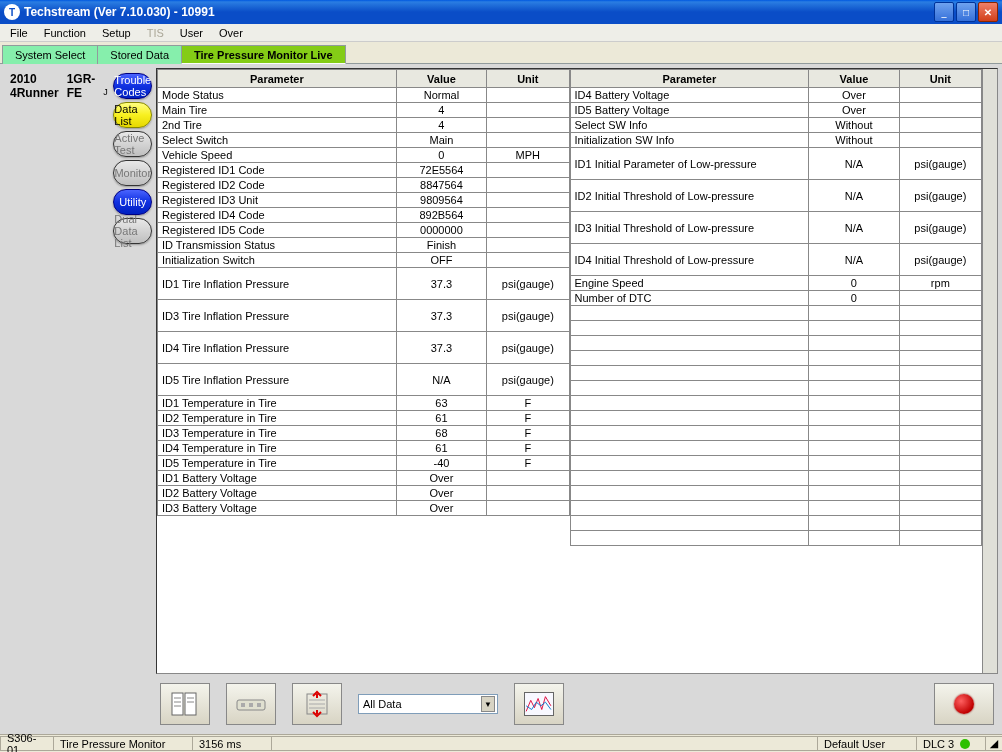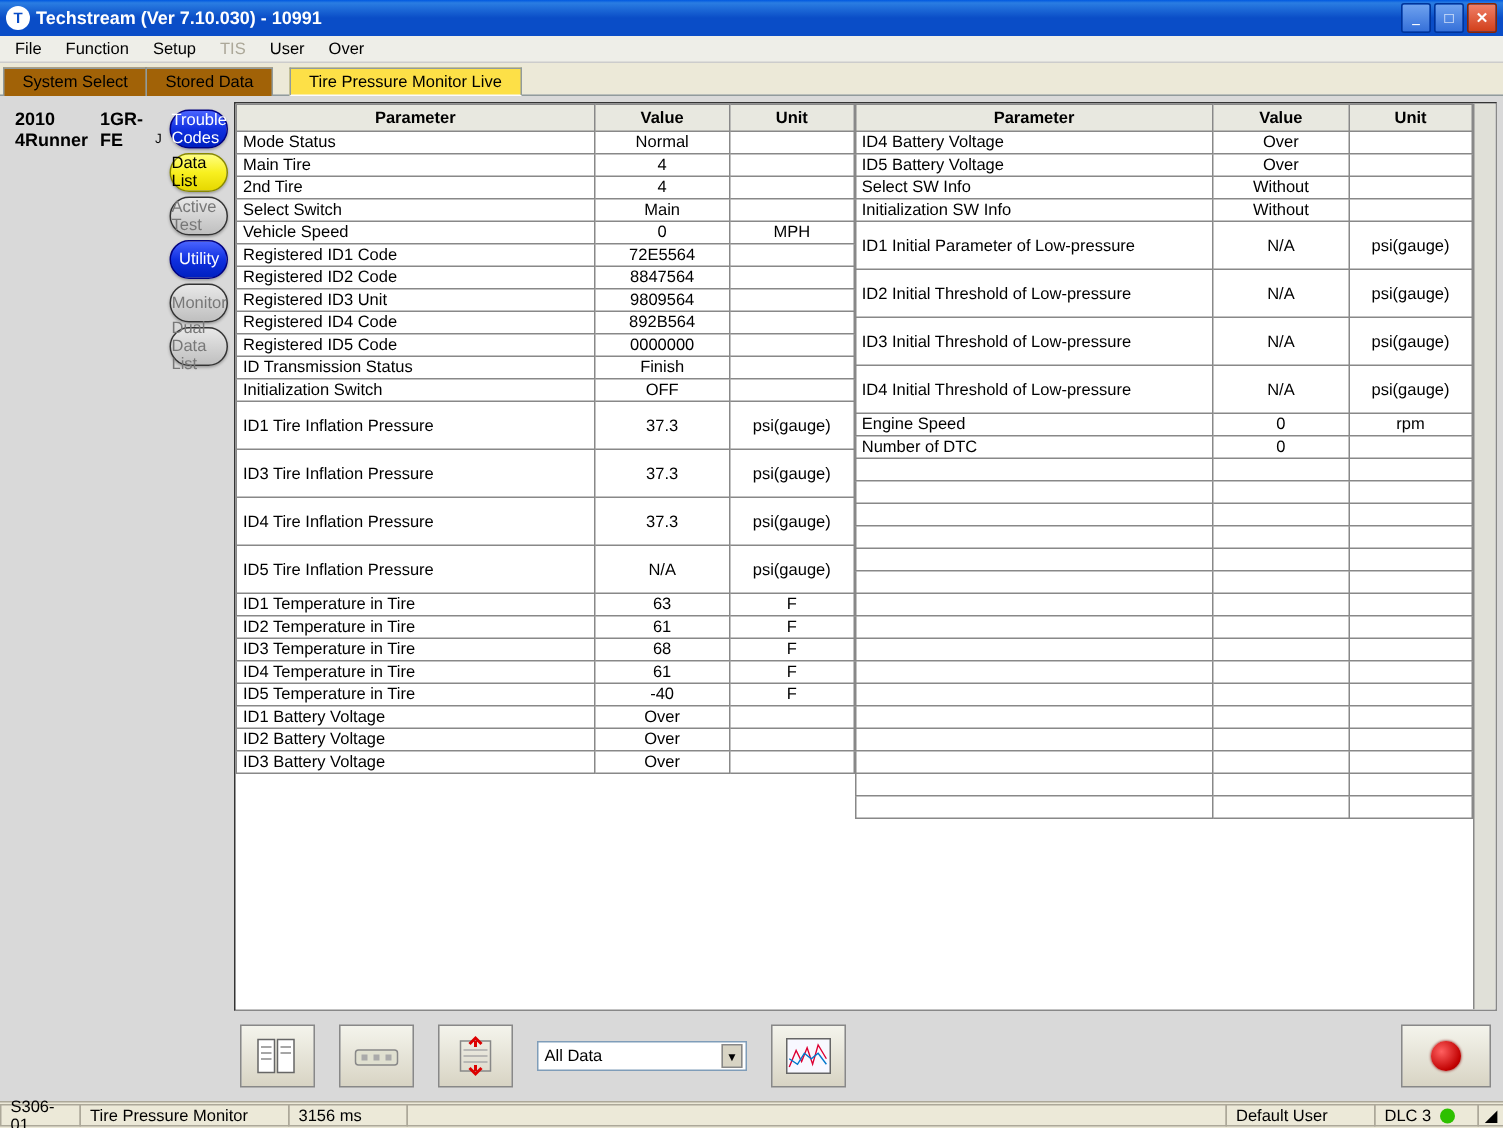--- a/index.html
+++ b/index.html
@@ -57,33 +57,32 @@
 
 .tabbar {
   display: flex;
   padding: 2px 2px 0 2px;
   background: #ece9d8;
 }
 .tab {
   padding: 3px 12px 2px 12px;
   border: 1px solid #919b9c;
   border-bottom: none;
-  background: #a16207;
+  background: #86efac;
   margin-right: -1px;
   font-size: 11px;
   cursor: pointer;
   position: relative;
   top: 1px;
 }
 .tab.active {
-  background: #fde047;
-  font-weight: normal;
+  background: #84cc16;
+  font-weight: bold;
   z-index: 2;
   border-bottom: 1px solid #fcfcfe;
-  margin-left: 12px;
 }
 
 .mainarea {
   flex: 1;
   background: #d9d9d9;
   border-top: 1px solid #919b9c;
   display: flex;
   padding: 4px;
   gap: 4px;
   min-height: 0;
@@ -258,22 +257,22 @@
     <div class="vehicle-info">2010 4Runner</div>
     <div class="vehicle-info">1GR-FE</div>
     <div class="vin-scribble">
       <span class="vin-label">J</span>
       <div class="scribble"></div>
     </div>
     <div id="side-btns">
         <div class="sidebtn blue">Trouble Codes</div>
         <div class="sidebtn yellow">Data List</div>
         <div class="sidebtn disabled">Active Test</div>
+        <div class="sidebtn disabled">Monitor</div>
         <div class="sidebtn blue">Utility</div>
-        <div class="sidebtn disabled">Monitor</div>
         <div class="sidebtn disabled">Dual Data List</div>
       </div>
     <div class="sidebar-spacer"></div>
     <div id="side-footer">
         <div class="sidebtn blue">Print</div>
         <div class="sidebtn blue">Close</div>
       </div>
   </div>
 
   <div class="content">

